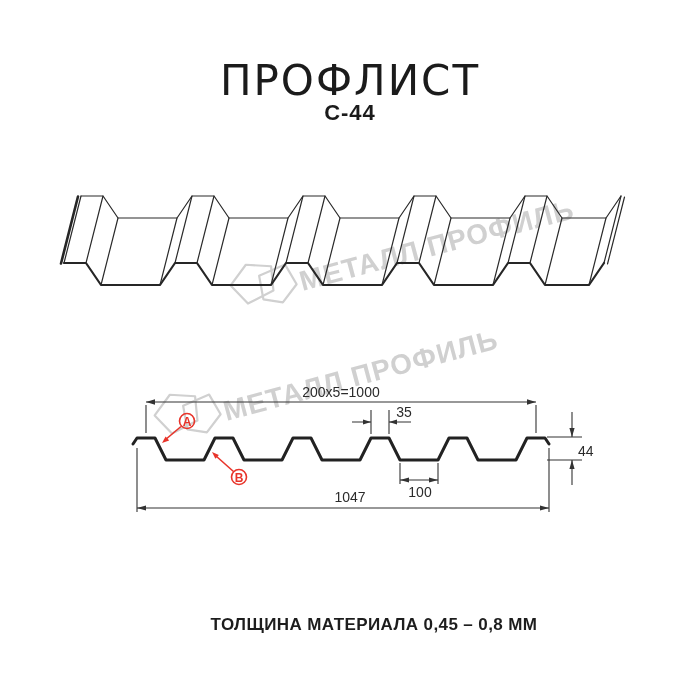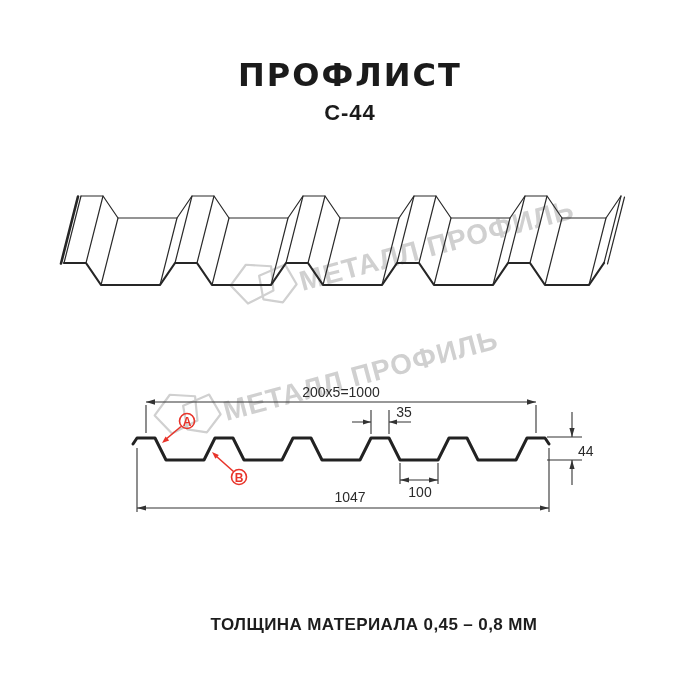--- a/index.html
+++ b/index.html
@@ -1,19 +1,19 @@
 <!DOCTYPE html>
 <html><head>
 <meta charset="utf-8">
 <style>
   html,body{margin:0;padding:0;background:#ffffff;}
   .page{position:relative;width:700px;height:700px;background:#ffffff;overflow:hidden;
         font-family:"Liberation Sans", sans-serif;}
   .title{position:absolute;top:56px;left:0;width:700px;text-align:center;
-         font-family:"DejaVu Sans", sans-serif;font-size:32px;font-weight:bold;
+         font-family:"DejaVu Sans", sans-serif;font-size:42px;font-weight:normal;
          letter-spacing:2px;color:#1b1b1b;}
   .subtitle{position:absolute;top:100px;left:0;width:700px;text-align:center;
             font-size:22px;font-weight:bold;letter-spacing:1px;color:#1b1b1b;}
   .footer{position:absolute;top:615px;left:0;width:700px;text-align:center;
           font-size:17px;font-weight:bold;letter-spacing:0.4px;color:#1d1d1d;padding-left:24px;}
   svg.canvas{position:absolute;top:0;left:0;}
   .ln  {stroke:#2a2a2a;stroke-width:1.2;fill:none;stroke-linejoin:round;stroke-linecap:round;}
   .ln2 {stroke:#262626;stroke-width:2.2;fill:none;stroke-linejoin:round;stroke-linecap:round;}
   .cut {stroke:#262626;stroke-width:2.6;fill:none;stroke-linecap:round;}
   .prof{stroke:#222222;stroke-width:3;fill:none;stroke-linejoin:round;stroke-linecap:round;}

